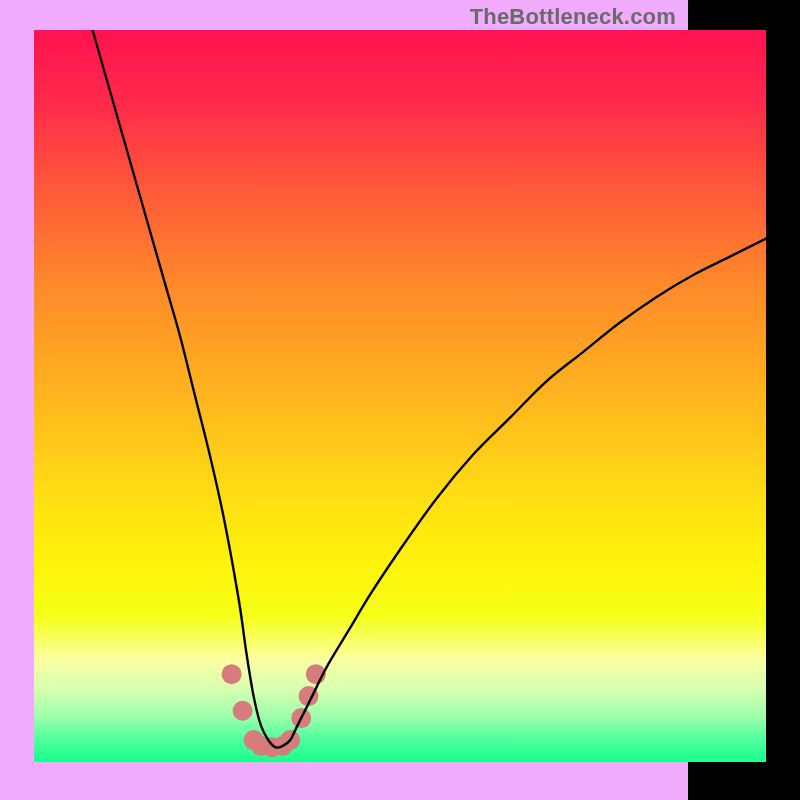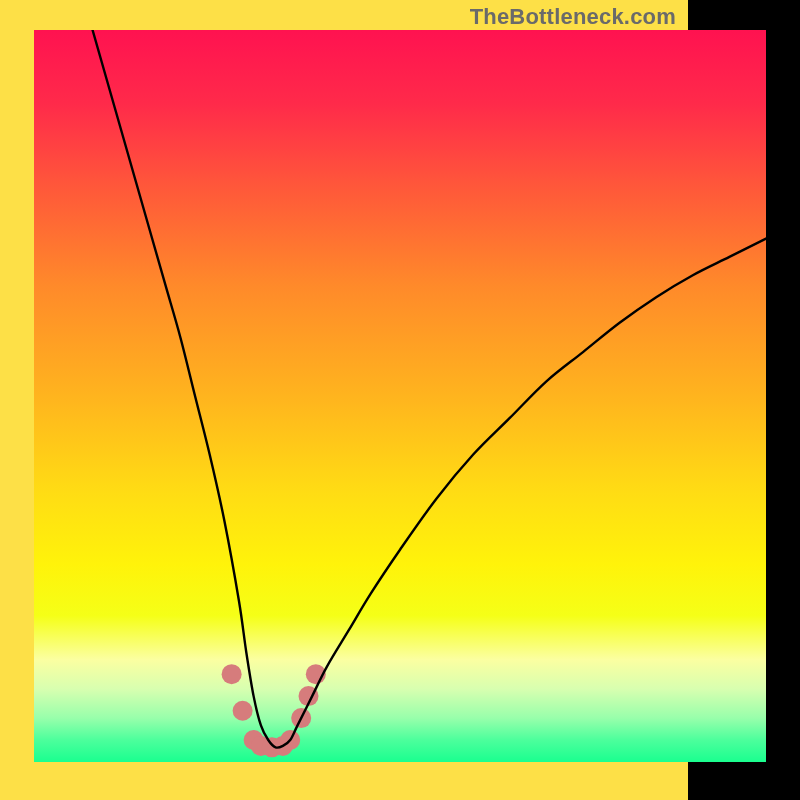--- a/index.html
+++ b/index.html
@@ -8,21 +8,21 @@
     width: 800px;
     height: 800px;
     background: #000;
     overflow: hidden;
     font-family: Arial, Helvetica, sans-serif;
   }
   .stage {
     position: relative;
     width: 688px;
     height: 800px;
-    background: #fde047;
+    background: #f0abfc;
   }
   .plot {
     position: absolute;
     left: 34px;
     top: 30px;
     width: 732px;
     height: 732px;
     overflow: hidden;
   }
   .gradient-bg {

